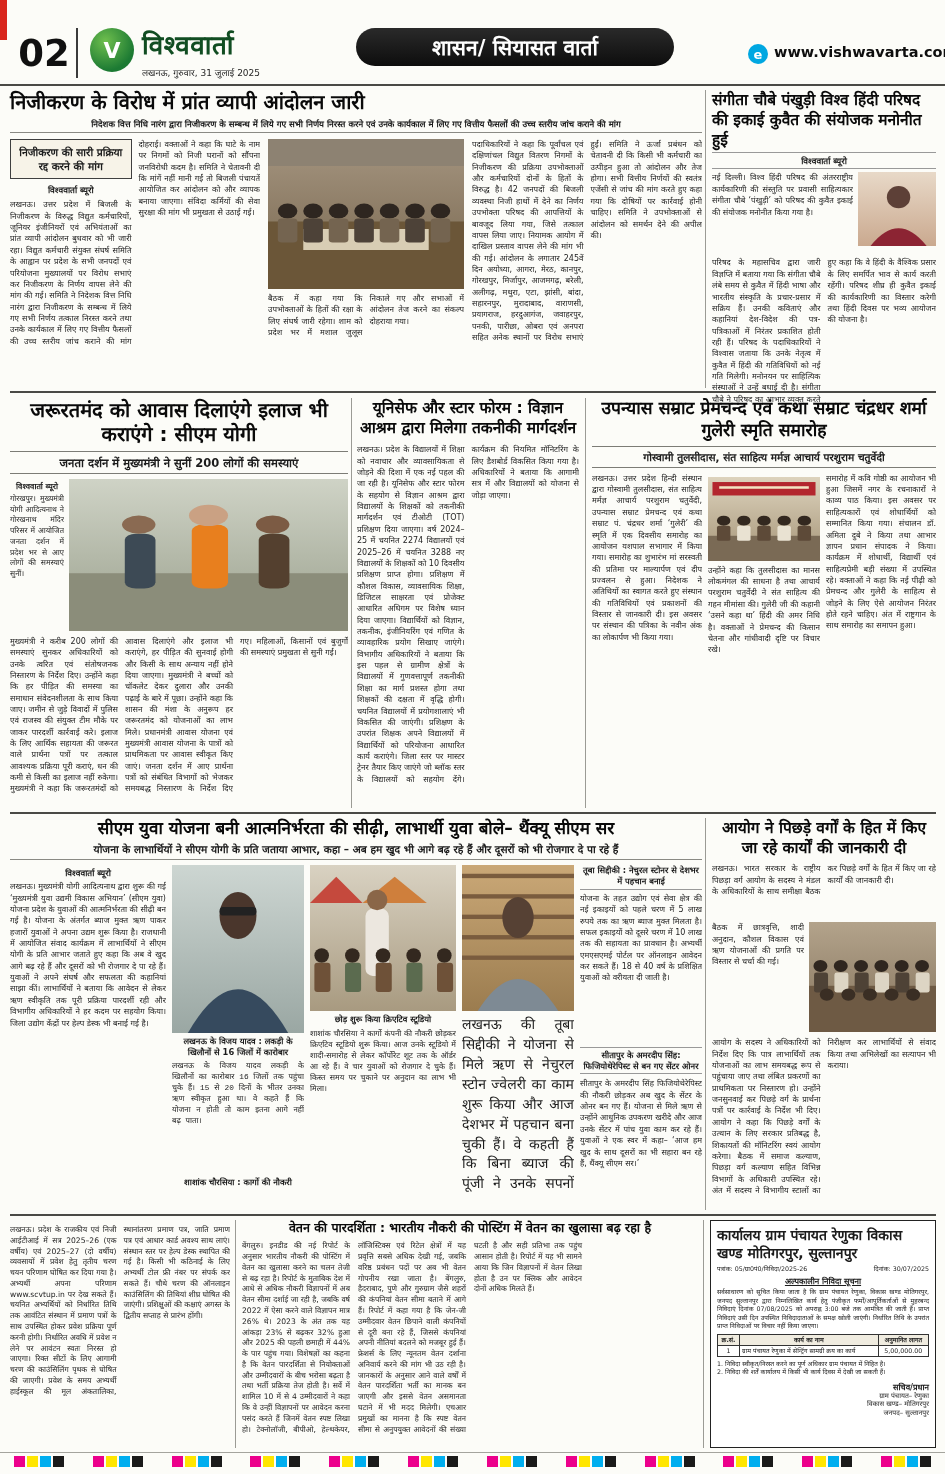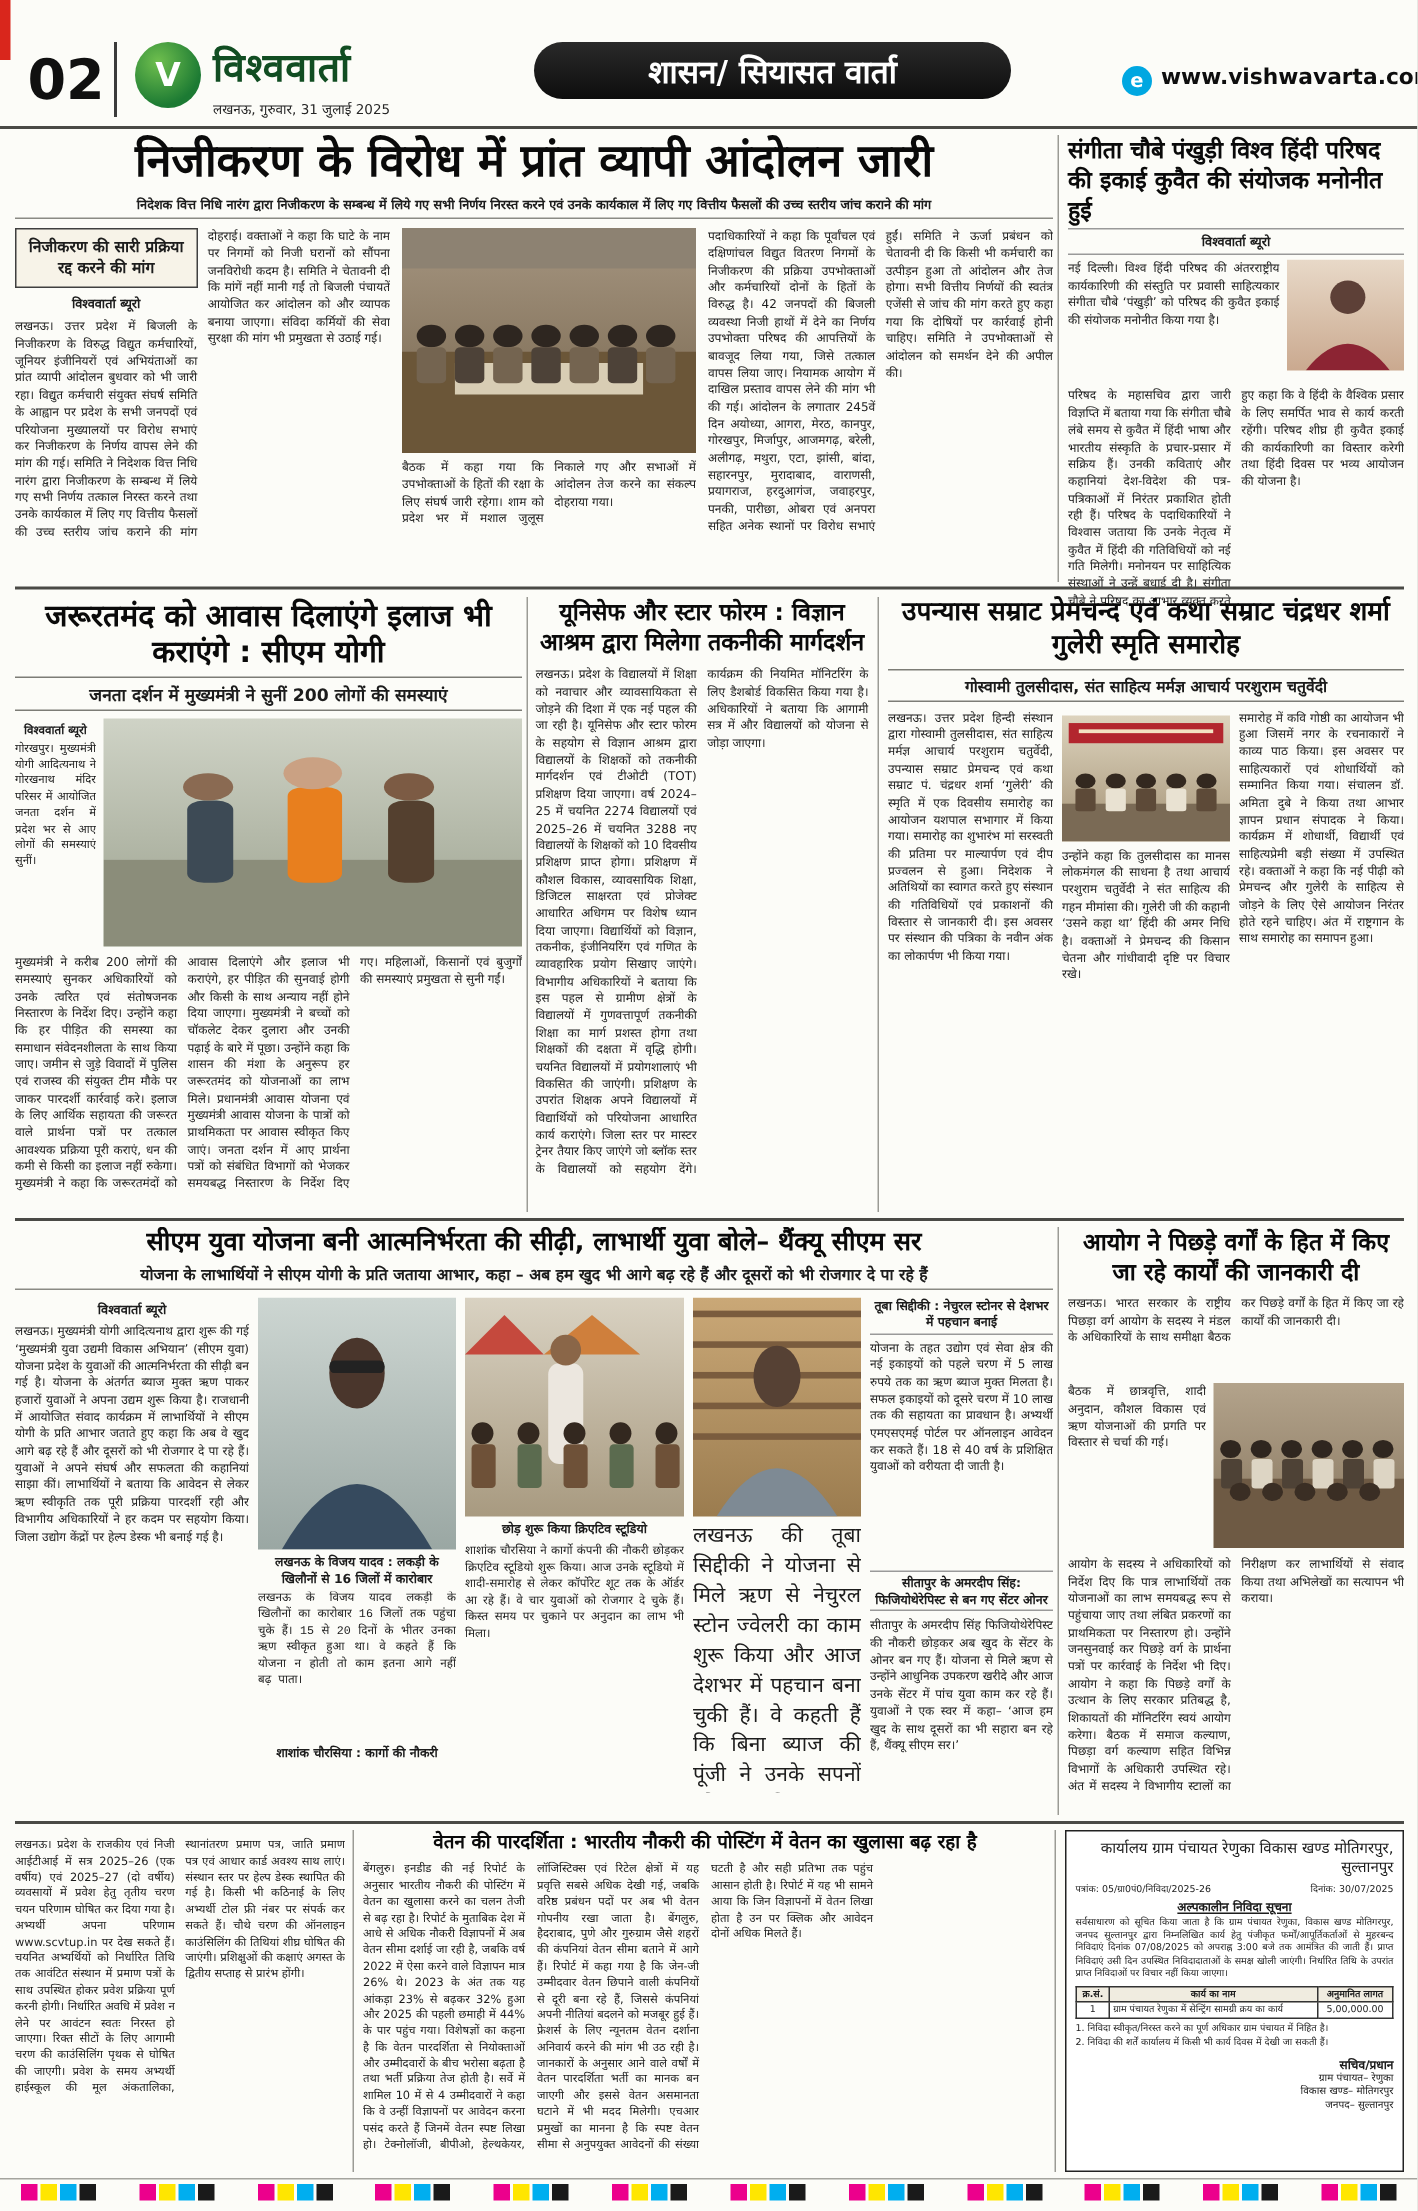--- a/index.html
+++ b/index.html
@@ -65,21 +65,21 @@
   <div class="abs" style="left:142px;top:26px;">
     <div class="papername">विश्ववार्ता</div>
     <div class="dateline">लखनऊ, गुरुवार, 31 जुलाई 2025</div>
   </div>
   <div class="abs banner" style="left:356px;top:28px;width:318px;height:38px;">शासन/ सियासत वार्ता</div>
   <div class="abs ecirc" style="left:748px;top:44px;">e</div>
   <div class="abs weburl" style="left:774px;top:44px;">www.vishwavarta.com</div>
   <div class="abs hrule" style="left:0;top:84px;width:945px;height:2px;"></div>
 
   <div class="abs" style="left:10px;top:90px;width:692px;height:298px;">
-    <div class="hl" style="font-size:30px;line-height:1.2;text-align:center;">निजीकरण के विरोध में प्रांत व्यापी आंदोलन जारी</div>
+    <div class="hl" style="font-size:20px;line-height:1.2;">निजीकरण के विरोध में प्रांत व्यापी आंदोलन जारी</div>
     <div class="subdeck">निदेशक वित्त निधि नारंग द्वारा निजीकरण के सम्बन्ध में लिये गए सभी निर्णय निरस्त करने एवं उनके कार्यकाल में लिए गए वित्तीय फैसलों की उच्च स्तरीय जांच कराने की मांग</div>
     <div style="display:flex;gap:8px;margin-top:6px;height:212px;">
       <div class="bodytx cols2" style="width:250px;height:212px;">
         <div class="hibox">निजीकरण की सारी प्रक्रिया रद्द करने की मांग</div>
         <div class="byline">विश्ववार्ता ब्यूरो</div>
         <span>लखनऊ। उत्तर प्रदेश में बिजली के निजीकरण के विरुद्ध विद्युत कर्मचारियों, जूनियर इंजीनियरों एवं अभियंताओं का प्रांत व्यापी आंदोलन बुधवार को भी जारी रहा। विद्युत कर्मचारी संयुक्त संघर्ष समिति के आह्वान पर प्रदेश के सभी जनपदों एवं परियोजना मुख्यालयों पर विरोध सभाएं कर निजीकरण के निर्णय वापस लेने की मांग की गई। समिति ने निदेशक वित्त निधि नारंग द्वारा निजीकरण के सम्बन्ध में लिये गए सभी निर्णय तत्काल निरस्त करने तथा उनके कार्यकाल में लिए गए वित्तीय फैसलों की उच्च स्तरीय जांच कराने की मांग दोहराई। वक्ताओं ने कहा कि घाटे के नाम पर निगमों को निजी घरानों को सौंपना जनविरोधी कदम है। समिति ने चेतावनी दी कि मांगें नहीं मानी गईं तो बिजली पंचायतें आयोजित कर आंदोलन को और व्यापक बनाया जाएगा। संविदा कर्मियों की सेवा सुरक्षा की मांग भी प्रमुखता से उठाई गई।</span>
       </div>
       <div style="width:196px;">
         <div class="ph ph--room" style="width:196px;height:150px;">
             <svg viewBox="0 0 100 100" preserveAspectRatio="none" style="position: absolute; inset: 0px; width: 100%; height: 100%;">
@@ -201,21 +201,21 @@
       <div style="width:132px;overflow:hidden;">
         <div class="ph ph--portrait2" style="width:132px;height:168px;">
             <svg viewBox="0 0 100 100" preserveAspectRatio="none" style="position: absolute; inset: 0px; width: 100%; height: 100%;">
               <circle cx="50" cy="30" r="14" fill="#4a362c"></circle>
               <rect x="36" y="25" width="28" height="5" rx="2.5" fill="#222"></rect>
               <path d="M12 100 Q50 48 88 100 Z" fill="#364a5e"></path>
             </svg>
           </div>
         <div class="cap" style="margin:3px 0;">लखनऊ के विजय यादव : लकड़ी के खिलौनों से 16 जिलों में कारोबार</div>
         <div class="bodytx" style="font-size:7.8px;height:98px;font-family:Liberation Mono, monospace;">लखनऊ के विजय यादव लकड़ी के खिलौनों का कारोबार 16 जिलों तक पहुंचा चुके हैं। 15 से 20 दिनों के भीतर उनका ऋण स्वीकृत हुआ था। वे कहते हैं कि योजना न होती तो काम इतना आगे नहीं बढ़ पाता।</div>
-        <div class="cap" style="margin-top:4px;">शाशांक चौरसिया : कार्गो की नौकरी</div>
+        <div class="cap" style="margin-top:18px;">शाशांक चौरसिया : कार्गो की नौकरी</div>
       </div>
       <div style="width:146px;overflow:hidden;">
         <div class="ph ph--crowd" style="width:146px;height:146px;">
             <svg viewBox="0 0 100 100" preserveAspectRatio="none" style="position: absolute; inset: 0px; width: 100%; height: 100%;">
               <path d="M0 26 L18 8 L36 26 Z" fill="#c5493d"></path>
               <path d="M36 26 L58 8 L80 26 Z" fill="#cf7f3c"></path>
               <rect x="38" y="30" width="16" height="46" rx="5" fill="#ece7df"></rect>
               <circle cx="46" cy="24" r="7" fill="#8a6648"></circle>
               <circle cx="8" cy="62" r="5" fill="#33281f"></circle>
               <rect x="3" y="67" width="11" height="20" rx="2" fill="#6e5138"></rect>
@@ -297,21 +297,21 @@
   <div class="abs vrule" style="left:235px;top:1220px;height:228px;"></div>
 
   <div class="abs" style="left:242px;top:1220px;width:456px;height:228px;">
     <div class="hl" style="font-size:12.5px;line-height:1.3;text-align:center;white-space:nowrap;overflow:hidden;">वेतन की पारदर्शिता : भारतीय नौकरी की पोस्टिंग में वेतन का खुलासा बढ़ रहा है</div>
     <div class="bodytx cols4" style="height:204px;margin-top:5px;font-size:7.6px;">बेंगलुरु। इनडीड की नई रिपोर्ट के अनुसार भारतीय नौकरी की पोस्टिंग में वेतन का खुलासा करने का चलन तेजी से बढ़ रहा है। रिपोर्ट के मुताबिक देश में आधे से अधिक नौकरी विज्ञापनों में अब वेतन सीमा दर्शाई जा रही है, जबकि वर्ष 2022 में ऐसा करने वाले विज्ञापन मात्र 26% थे। 2023 के अंत तक यह आंकड़ा 23% से बढ़कर 32% हुआ और 2025 की पहली छमाही में 44% के पार पहुंच गया। विशेषज्ञों का कहना है कि वेतन पारदर्शिता से नियोक्ताओं और उम्मीदवारों के बीच भरोसा बढ़ता है तथा भर्ती प्रक्रिया तेज होती है। सर्वे में शामिल 10 में से 4 उम्मीदवारों ने कहा कि वे उन्हीं विज्ञापनों पर आवेदन करना पसंद करते हैं जिनमें वेतन स्पष्ट लिखा हो। टेक्नोलॉजी, बीपीओ, हेल्थकेयर, लॉजिस्टिक्स एवं रिटेल क्षेत्रों में यह प्रवृत्ति सबसे अधिक देखी गई, जबकि वरिष्ठ प्रबंधन पदों पर अब भी वेतन गोपनीय रखा जाता है। बेंगलुरु, हैदराबाद, पुणे और गुरुग्राम जैसे शहरों की कंपनियां वेतन सीमा बताने में आगे हैं। रिपोर्ट में कहा गया है कि जेन-जी उम्मीदवार वेतन छिपाने वाली कंपनियों से दूरी बना रहे हैं, जिससे कंपनियां अपनी नीतियां बदलने को मजबूर हुई हैं। फ्रेशर्स के लिए न्यूनतम वेतन दर्शाना अनिवार्य करने की मांग भी उठ रही है। जानकारों के अनुसार आने वाले वर्षों में वेतन पारदर्शिता भर्ती का मानक बन जाएगी और इससे वेतन असमानता घटाने में भी मदद मिलेगी। एचआर प्रमुखों का मानना है कि स्पष्ट वेतन सीमा से अनुपयुक्त आवेदनों की संख्या घटती है और सही प्रतिभा तक पहुंच आसान होती है। रिपोर्ट में यह भी सामने आया कि जिन विज्ञापनों में वेतन लिखा होता है उन पर क्लिक और आवेदन दोनों अधिक मिलते हैं।</div>
   </div>
 
   <div class="abs vrule" style="left:703px;top:1220px;height:228px;"></div>
 
   <div class="abs tender" style="left:710px;top:1220px;width:226px;height:228px;">
-    <div style="font-weight:normal;font-size:10px;text-align:right;line-height:1.3;">कार्यालय ग्राम पंचायत रेणुका विकास खण्ड मोतिगरपुर, सुल्तानपुर</div>
+    <div style="font-weight:bold;font-size:14px;text-align:left;line-height:1.3;">कार्यालय ग्राम पंचायत रेणुका विकास खण्ड मोतिगरपुर, सुल्तानपुर</div>
     <div style="display:flex;justify-content:space-between;margin-top:2px;">
       <span>पत्रांक: 05/ग्रा0पं0/निविदा/2025-26</span>
       <span>दिनांक: 30/07/2025</span>
     </div>
     <div style="font-weight:bold;font-size:8px;text-align:center;text-decoration:underline;margin:2px 0;">अल्पकालीन निविदा सूचना</div>
     <div style="text-align:justify;line-height:1.35;">सर्वसाधारण को सूचित किया जाता है कि ग्राम पंचायत रेणुका, विकास खण्ड मोतिगरपुर, जनपद सुल्तानपुर द्वारा निम्नलिखित कार्य हेतु पंजीकृत फर्मों/आपूर्तिकर्ताओं से मुहरबन्द निविदाएं दिनांक 07/08/2025 को अपराह्न 3:00 बजे तक आमंत्रित की जाती हैं। प्राप्त निविदाएं उसी दिन उपस्थित निविदादाताओं के समक्ष खोली जाएंगी। निर्धारित तिथि के उपरांत प्राप्त निविदाओं पर विचार नहीं किया जाएगा।</div>
     <table>
       <thead>
         <tr>
           <th>क्र.सं.</th>

